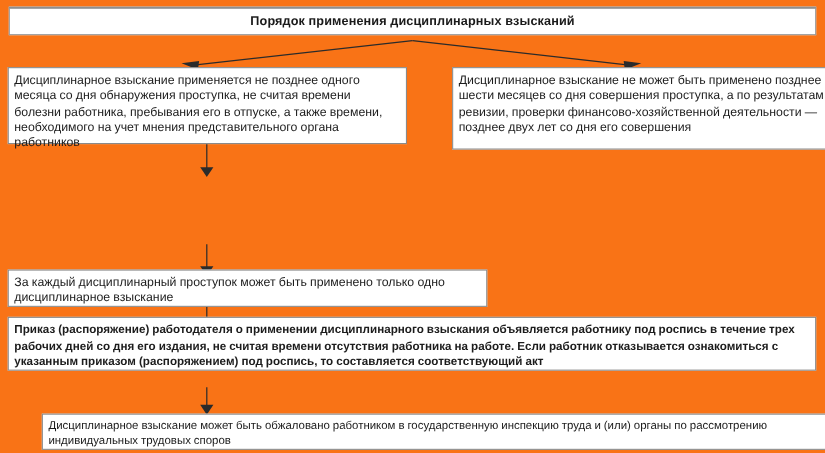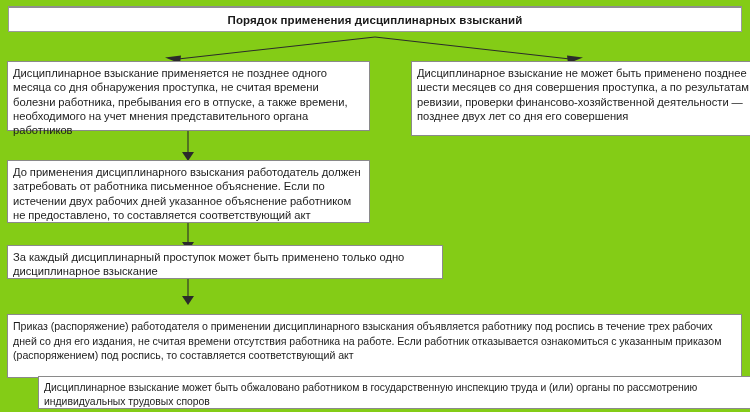--- a/index.html
+++ b/index.html
@@ -7,21 +7,21 @@
     padding: 0;
     background: #ffffff;
   }
   body {
     font-family: "Liberation Sans", sans-serif;
   }
   #diagram {
     position: relative;
     width: 750px;
     height: 412px;
-    background: #84cc16;
+    background: #f97316;
     overflow: hidden;
   }
   #connectors {
     position: absolute;
     left: 0;
     top: 0;
     width: 750px;
     height: 412px;
     pointer-events: none;
     z-index: 1;
@@ -93,29 +93,26 @@
   </div>
 
   <div class="node node-body narrow" style="left:7px; top:61px; width:363px; height:70px;">
     <span class="txt">Дисциплинарное взыскание применяется не позднее одного месяца со дня обнаружения проступка, не считая времени болезни работника, пребывания его в отпуске, а также времени, необходимого на учет мнения представительного органа работников</span>
   </div>
 
   <div class="node node-body narrow" style="left:383px; top:61px; width:359px; height:75px;margin-left:28px;">
     <span class="txt">Дисциплинарное взыскание не может быть применено позднее шести месяцев со дня совершения проступка, а по результатам ревизии, проверки финансово-хозяйственной деятельности — позднее двух лет со дня его совершения</span>
   </div>
 
-  <div class="node node-body narrow" style="left:7px; top:160px; width:363px; height:63px;">
-    <span class="txt">До применения дисциплинарного взыскания работодатель должен затребовать от работника письменное объяснение. Если по истечении двух рабочих дней указанное объяснение работником не предоставлено, то составляется соответствующий акт</span>
-  </div>
 
   <div class="node node-body narrow" style="left:7px; top:245px; width:436px; height:34px;">
     <span class="txt">За каждый дисциплинарный проступок может быть применено только одно дисциплинарное взыскание</span>
   </div>
 
-  <div class="node node-body wide" style="left:7px; top:314px; width:735px; height:64px;">
+  <div class="node node-body wide" style="left:7px; top:288px; width:735px; height:49px;font-weight:bold;">
     <span class="txt">Приказ (распоряжение) работодателя о применении дисциплинарного взыскания объявляется работнику под роспись в течение трех рабочих дней со дня его издания, не считая времени отсутствия работника на работе. Если работник отказывается ознакомиться с указанным приказом (распоряжением) под роспись, то составляется соответствующий акт</span>
   </div>
 
   <div class="node node-body last" style="left:7px; top:376px; width:735px; height:33px;margin-left:31px;">
     <span class="txt">Дисциплинарное взыскание может быть обжаловано работником в государственную инспекцию труда и (или) органы по рассмотрению индивидуальных трудовых споров</span>
   </div>
 
 </div>
 
 </body></html>

